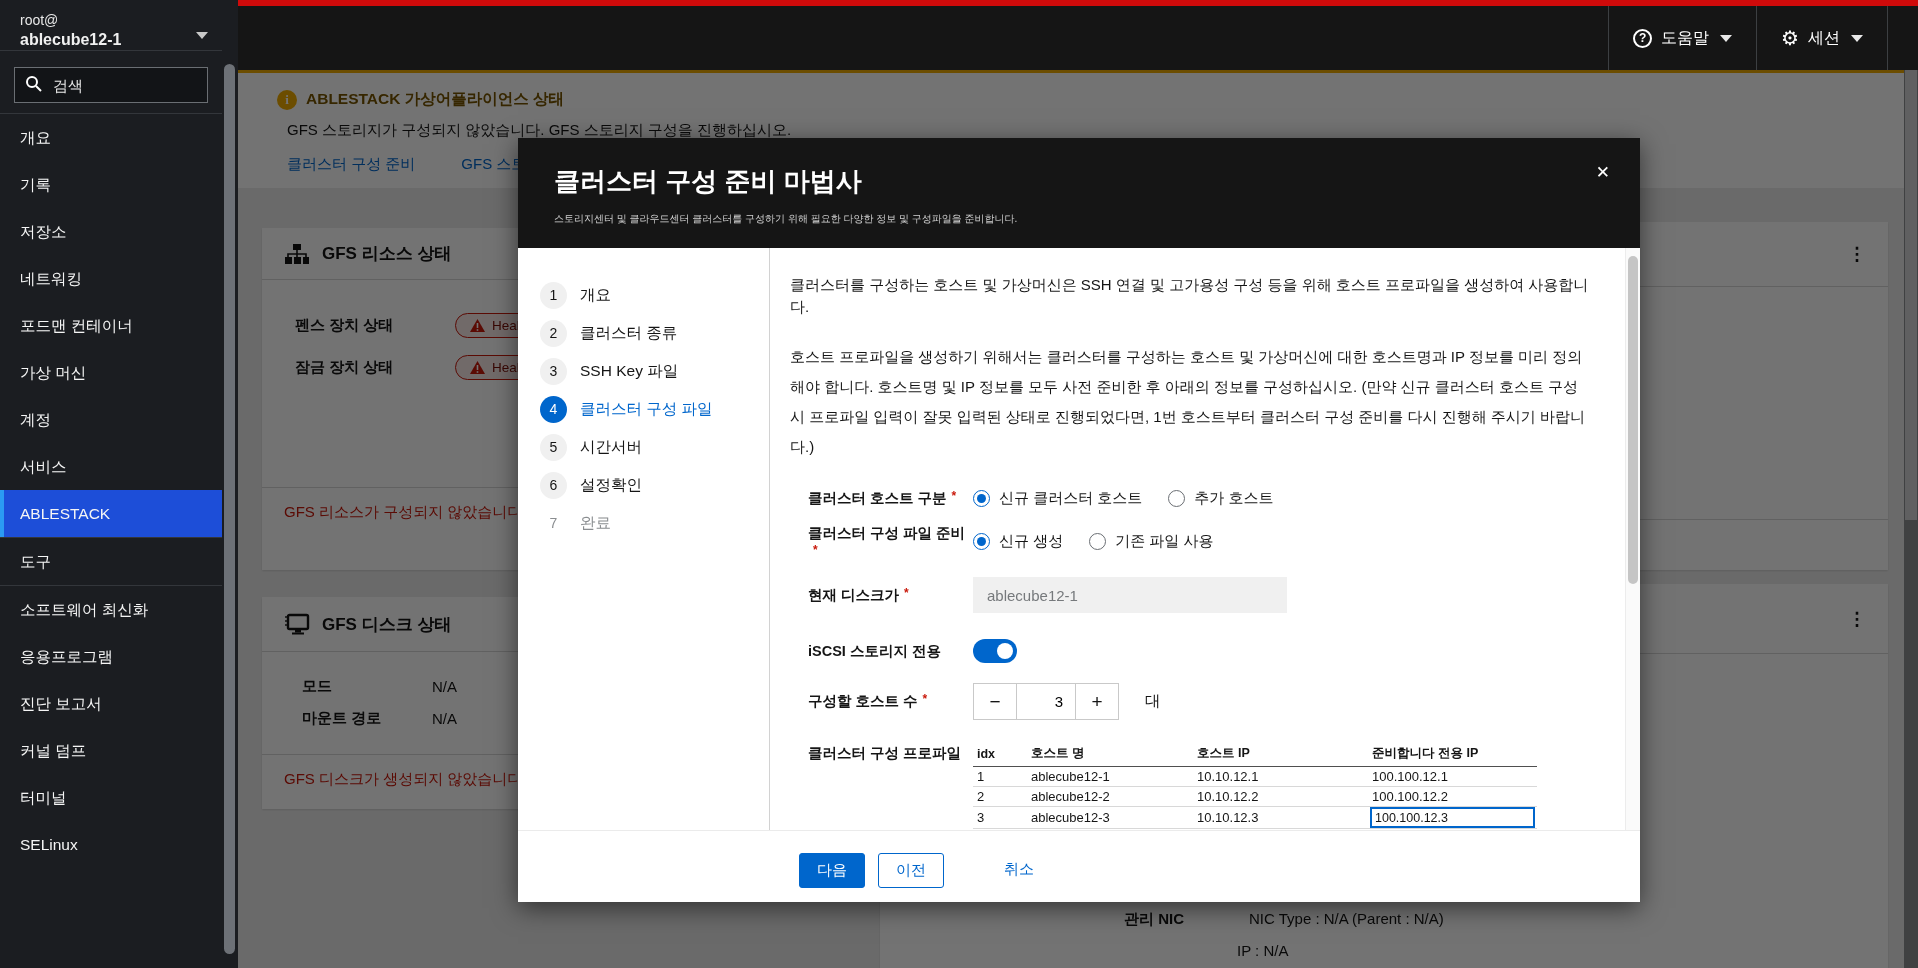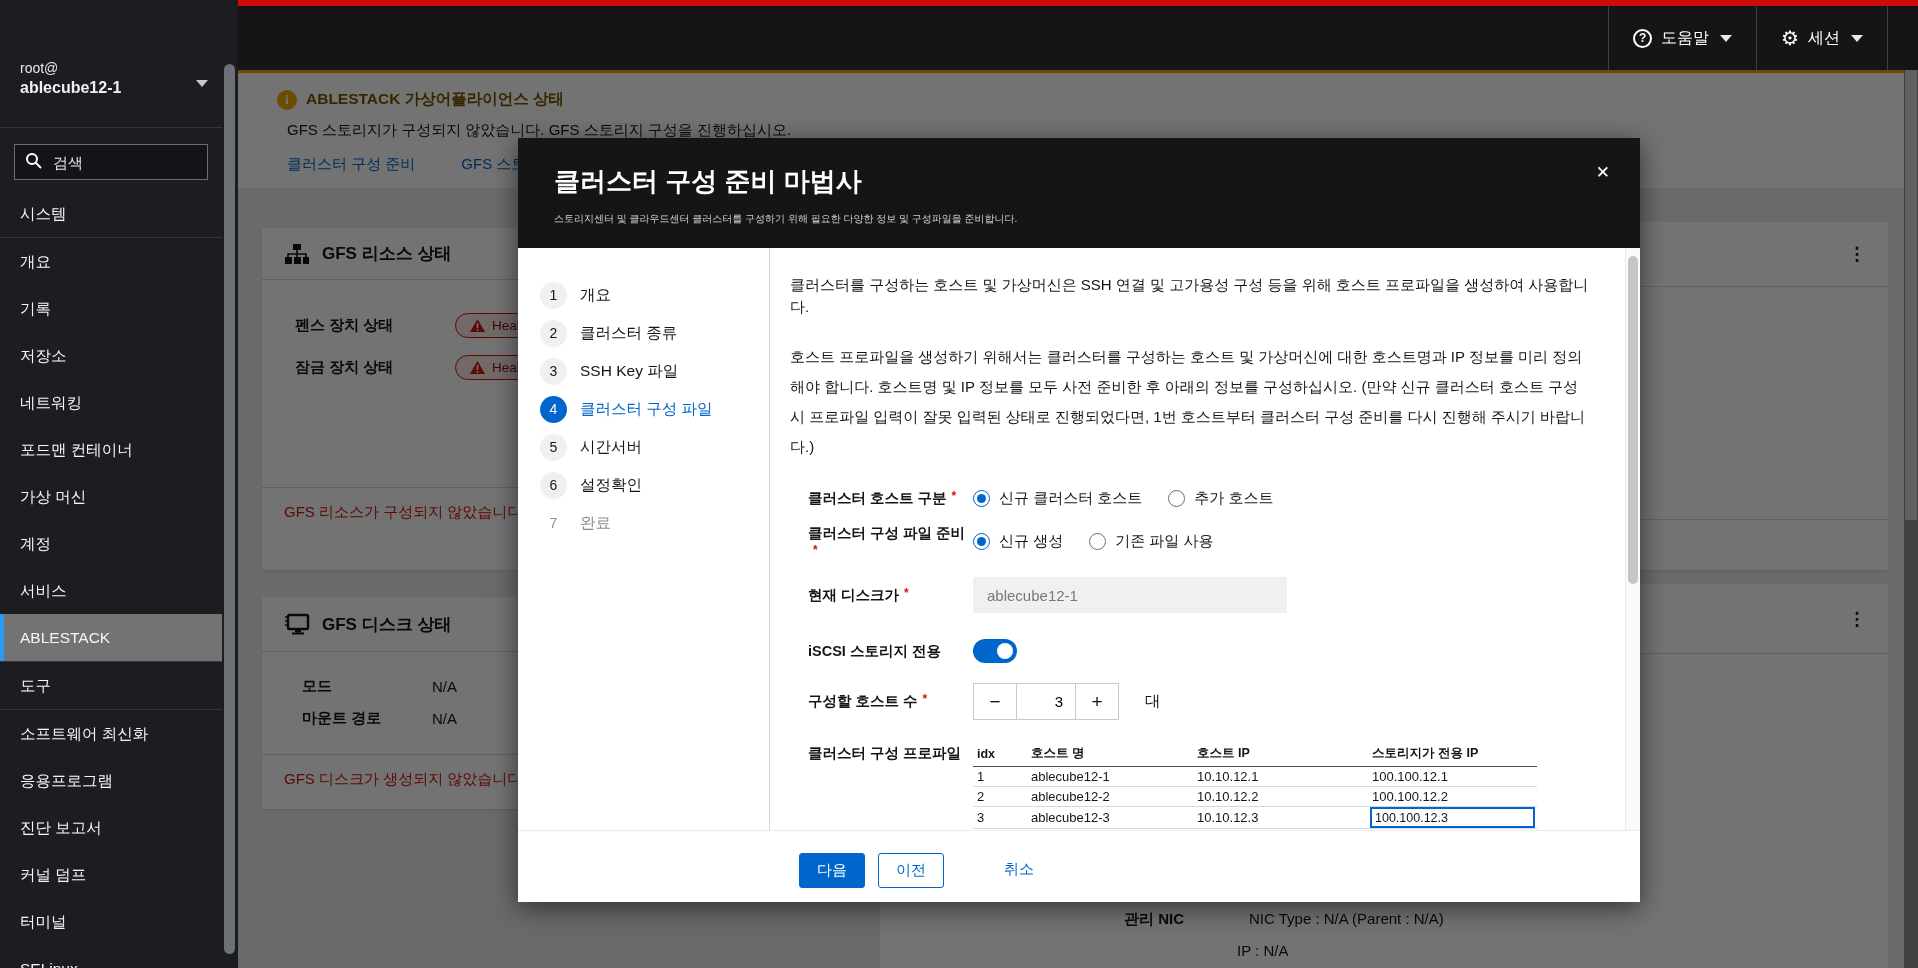--- a/index.html
+++ b/index.html
@@ -3,33 +3,33 @@
 <meta charset="utf-8">
 <style>
   * { margin:0; padding:0; box-sizing:border-box; }
   html,body { width:1918px; height:968px; overflow:hidden; background:#1b1d21;
     font-family:"Liberation Sans", sans-serif; }
   body { position:relative; }
 
   
   .sidebar { position:absolute; left:0; top:0; width:222px; height:968px;
     background:#1b1d21; color:#f0f0f0; z-index:20; }
-  .side-head { height:80px; padding:12px 14px 0 20px; border-bottom:1px solid #33363b; position:relative;margin-top:48px; }
+  .side-head { height:51px; padding:12px 14px 0 20px; border-bottom:1px solid #33363b; position:relative; }
   .side-user-prefix { font-size:14px; color:#e8e8e8; }
   .side-user-host { font-size:16px; font-weight:bold; margin-top:3px; }
   .side-caret { position:absolute; right:14px; top:32px; }
   .caret { width:0; height:0; border-left:6px solid transparent; border-right:6px solid transparent; border-top:7px solid #c8c8c8; display:inline-block; }
   .search-wrap { margin:16px 14px 10px 14px; position:relative; }
   .search-input { width:100%; height:36px; background:#121417; border:1px solid #6a6e73;
     color:#f0f0f0; font-size:15px; padding:0 8px 0 38px; font-family:inherit; }
   .search-input::placeholder { color:#e8e8e8; opacity:1; }
   .search-icon { position:absolute; left:11px; top:8px; }
   .nav-item { height:47px; line-height:47px; padding-left:20px; font-size:15.5px; color:#f5f5f5; cursor:pointer; white-space:nowrap; }
   .nav-item.section { }
-  .nav-item.active { background:#737373; border-left:4px solid #2b9af3; padding-left:16px; font-weight:normal; }
+  .nav-item.active { background:#1d4ed8; border-left:4px solid #2b9af3; padding-left:16px; font-weight:normal; }
   .nav-div { border-bottom:1px solid #33363b; }
   .side-scroll { position:absolute; left:222px; top:0; width:16px; height:968px; background:#1b1d21; z-index:21; }
   .side-scroll .thumb { position:absolute; left:2px; top:64px; width:11px; height:890px; background:#6d7177; border-radius:6px; }
 
   
   .masthead { position:absolute; left:238px; top:0; width:1680px; height:70px; background:#151515; z-index:20; }
   .masthead .redbar { position:absolute; left:0; top:0; right:0; height:6px; background:#cf0a0a; }
   .mast-right { position:absolute; right:30px; top:6px; height:64px; display:flex; }
   .mast-btn { display:flex; align-items:center; gap:9px; padding:0 24px; border-left:1px solid #3c3f42; color:#fff; font-size:16px; cursor:pointer; }
   .mast-btn:last-child { border-right:1px solid #3c3f42; }
@@ -157,21 +157,20 @@
   <div class="search-wrap">
     <span class="search-icon">
       <svg width="17" height="17" viewBox="0 0 17 17">
           <circle cx="7" cy="7" r="5" fill="none" stroke="#fff" stroke-width="2"></circle>
           <line x1="11" y1="11" x2="16" y2="16" stroke="#fff" stroke-width="2"></line>
         </svg>
     </span>
     <input class="search-input" placeholder="검색" style="">
   </div>
   <nav>
-    <div class="nav-item section">시스템</div>
     <div class="nav-div"></div>
     <div class="nav-item">개요</div>
     <div class="nav-item">기록</div>
     <div class="nav-item">저장소</div>
     <div class="nav-item">네트워킹</div>
     <div class="nav-item">포드맨 컨테이너</div>
     <div class="nav-item">가상 머신</div>
     <div class="nav-item">계정</div>
     <div class="nav-item">서비스</div>
     <div class="nav-item active">ABLESTACK</div>
@@ -402,21 +401,21 @@
       </div>
 
       <div class="frow top mt6">
         <span class="flabel">클러스터 구성 프로파일</span>
         <table class="ptable">
           <thead>
             <tr>
               <th class="c-idx">idx</th>
               <th class="c-name">호스트 명</th>
               <th class="c-ip">호스트 IP</th>
-              <th class="c-sip">스토리지가 전용 IP</th>
+              <th class="c-sip">준비합니다 전용 IP</th>
             </tr>
           </thead>
           <tbody>
             <tr>
               <td>1</td>
               <td>ablecube12-1</td>
               <td>10.10.12.1</td>
               <td>100.100.12.1</td>
             </tr>
             <tr>

